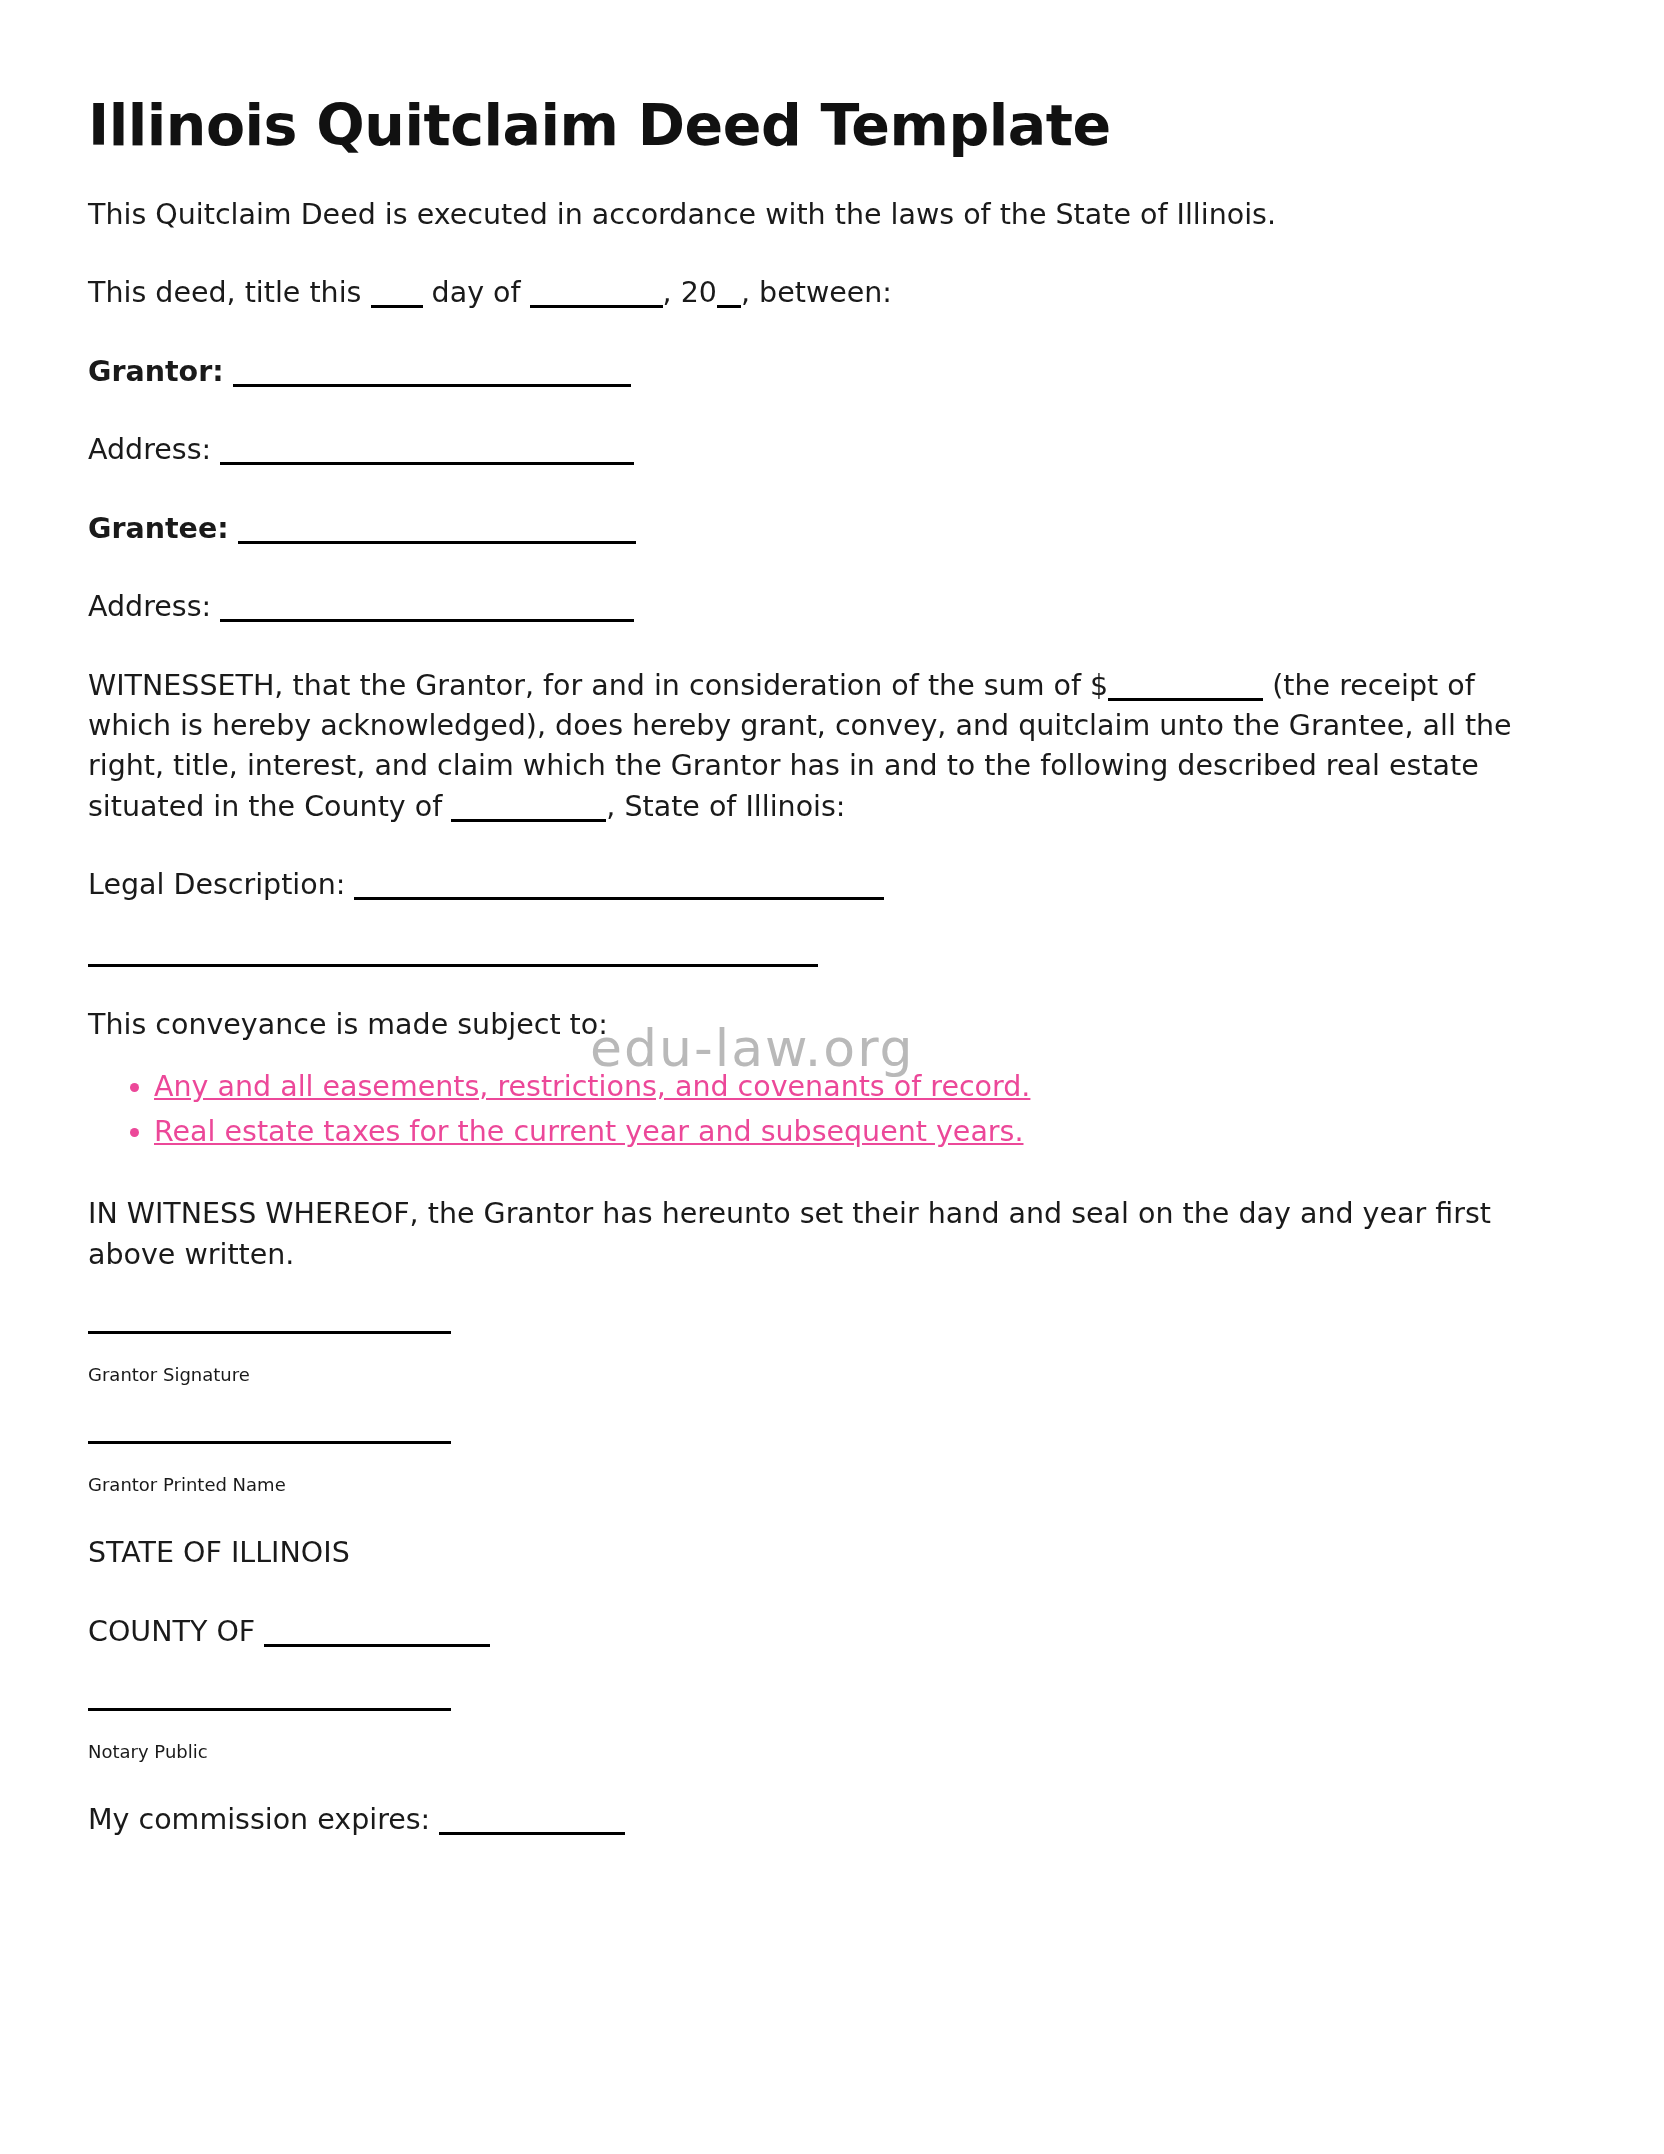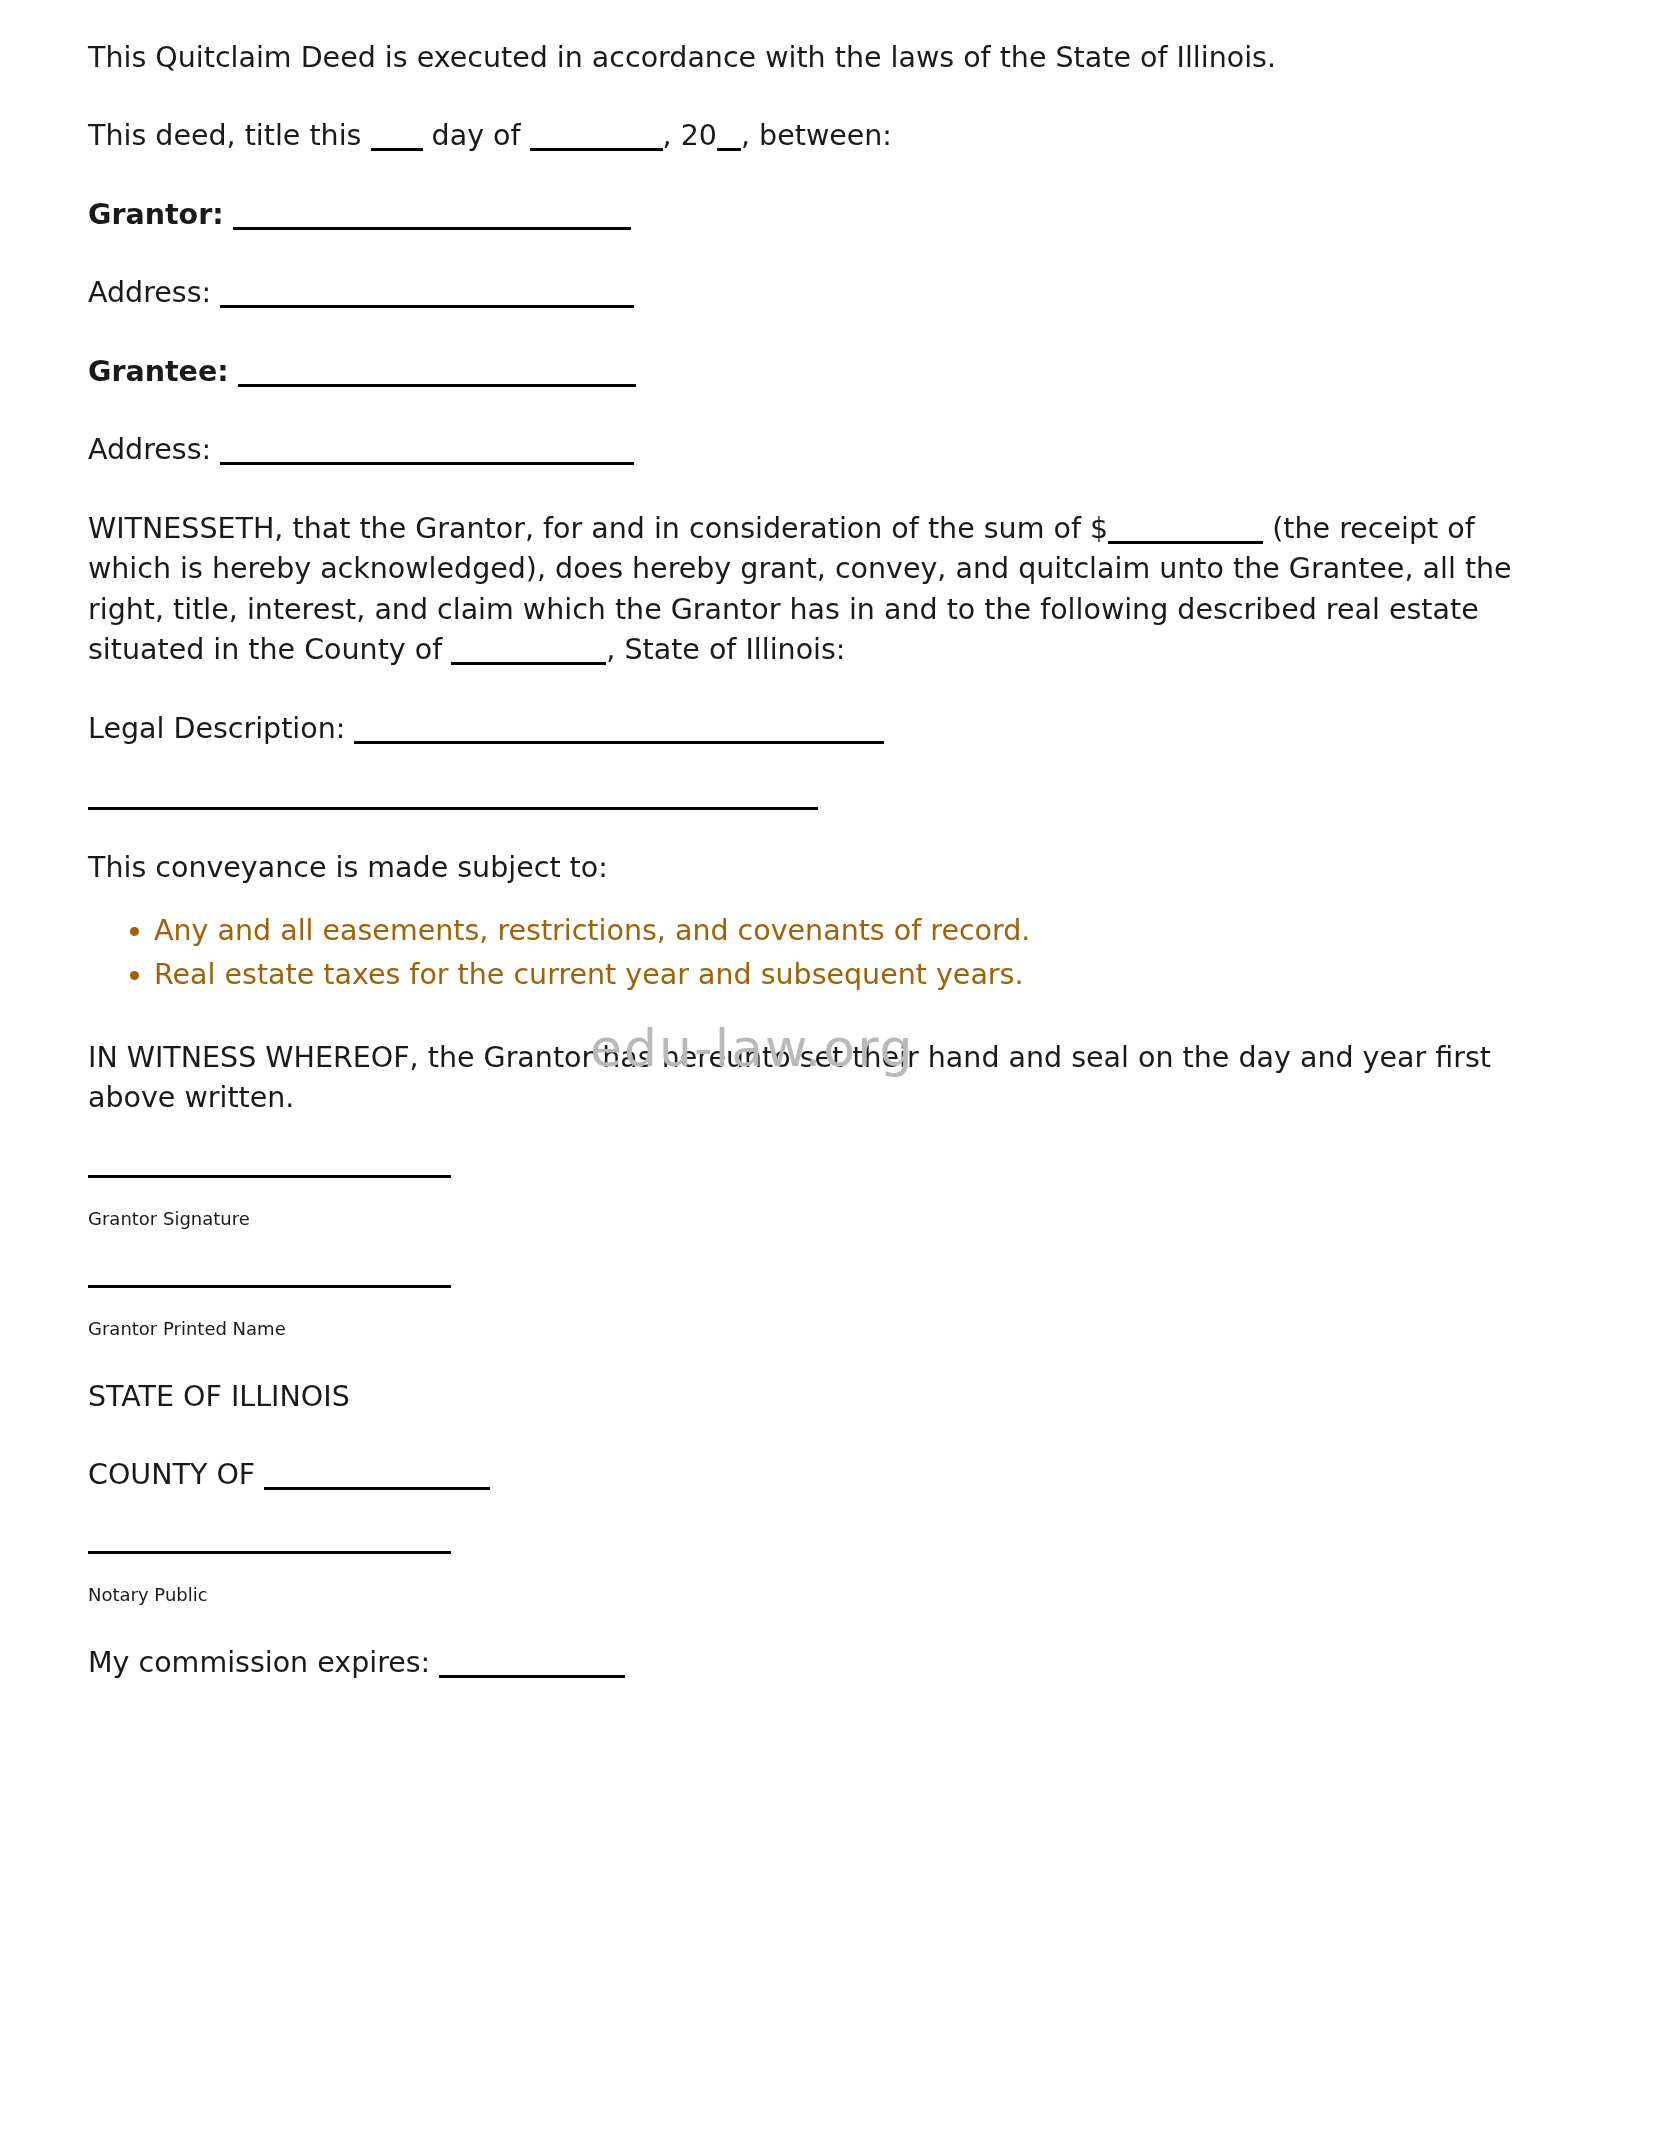--- a/index.html
+++ b/index.html
@@ -86,42 +86,44 @@
   }
 
   ul.subject-list {
     margin: 0;
     padding: 22px 0 0 66px;
     list-style: disc;
   }
   ul.subject-list li {
     font-size: 28.5px;
     line-height: 1.42;
-    color: #a16207;
+    color: #ec4899;
     padding-bottom: 4px;
+    text-decoration: underline;
   }
 
   .watermark {
     position: absolute;
     left: 590px;
     top: 1018px;
     font-size: 52px;
     font-family: "DejaVu Sans", sans-serif;
     color: #b9b9b9;
     letter-spacing: 2px;
     white-space: nowrap;
     pointer-events: none;
     font-weight: 400;
   }
 </style>
 </head>
 <body>
 
 <div class="page">
 
+  <h1 class="doc-title">Illinois Quitclaim Deed Template</h1>
 
   <p class="para">This Quitclaim Deed is executed in accordance with the laws of the State of Illinois.</p>
 
   <p class="para"><span>This deed, title this </span><span class="blank blank-xs"></span><span> day of </span><span class="blank blank-m"></span><span>, 20</span><span class="blank blank-s"></span><span>, between:</span></p>
 
   <p class="para"><span class="bold">Grantor:</span>
     <span class="blank blank-field"></span></p>
 
   <p class="para"><span>Address:</span>
     <span class="blank blank-addr"></span></p>

